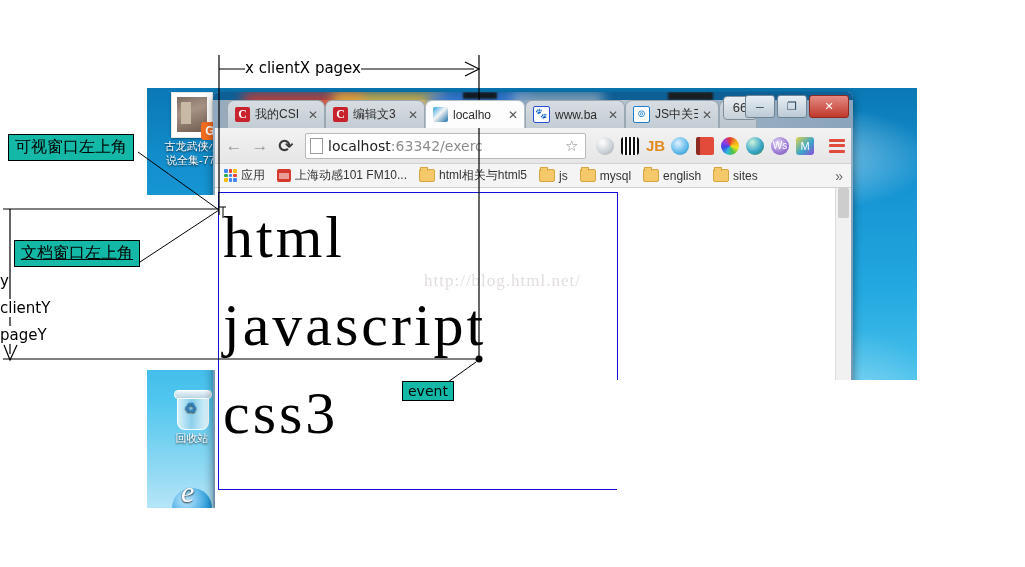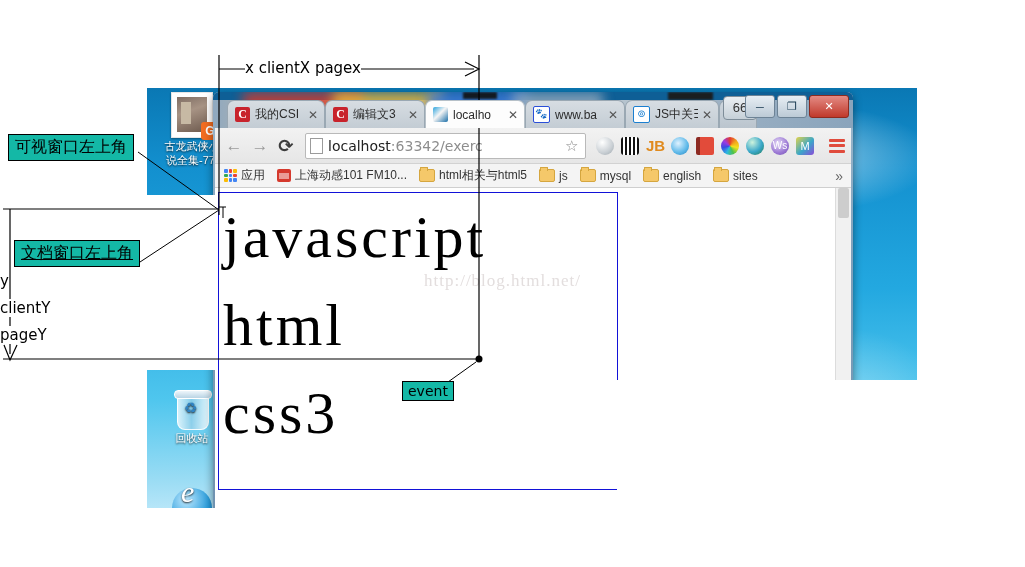--- a/index.html
+++ b/index.html
@@ -330,22 +330,22 @@
     </span>
     <span class="bm">
       <span class="folder"></span>
       <span>sites</span>
     </span>
     <span class="bm-more">»</span>
   </div>
 
   <div class="viewport">
     <div class="pagebox">
+      <div class="bigtext">html</div>
       <div class="bigtext">javascript</div>
-      <div class="bigtext">html</div>
       <div class="bigtext">css3</div>
       <div class="watermark">http://blog.html.net/</div>
     </div>
     <div class="vscroll">
       <div class="uparrow"></div>
       <div class="thumbbar"></div>
     </div>
   </div>
 </div>
 

